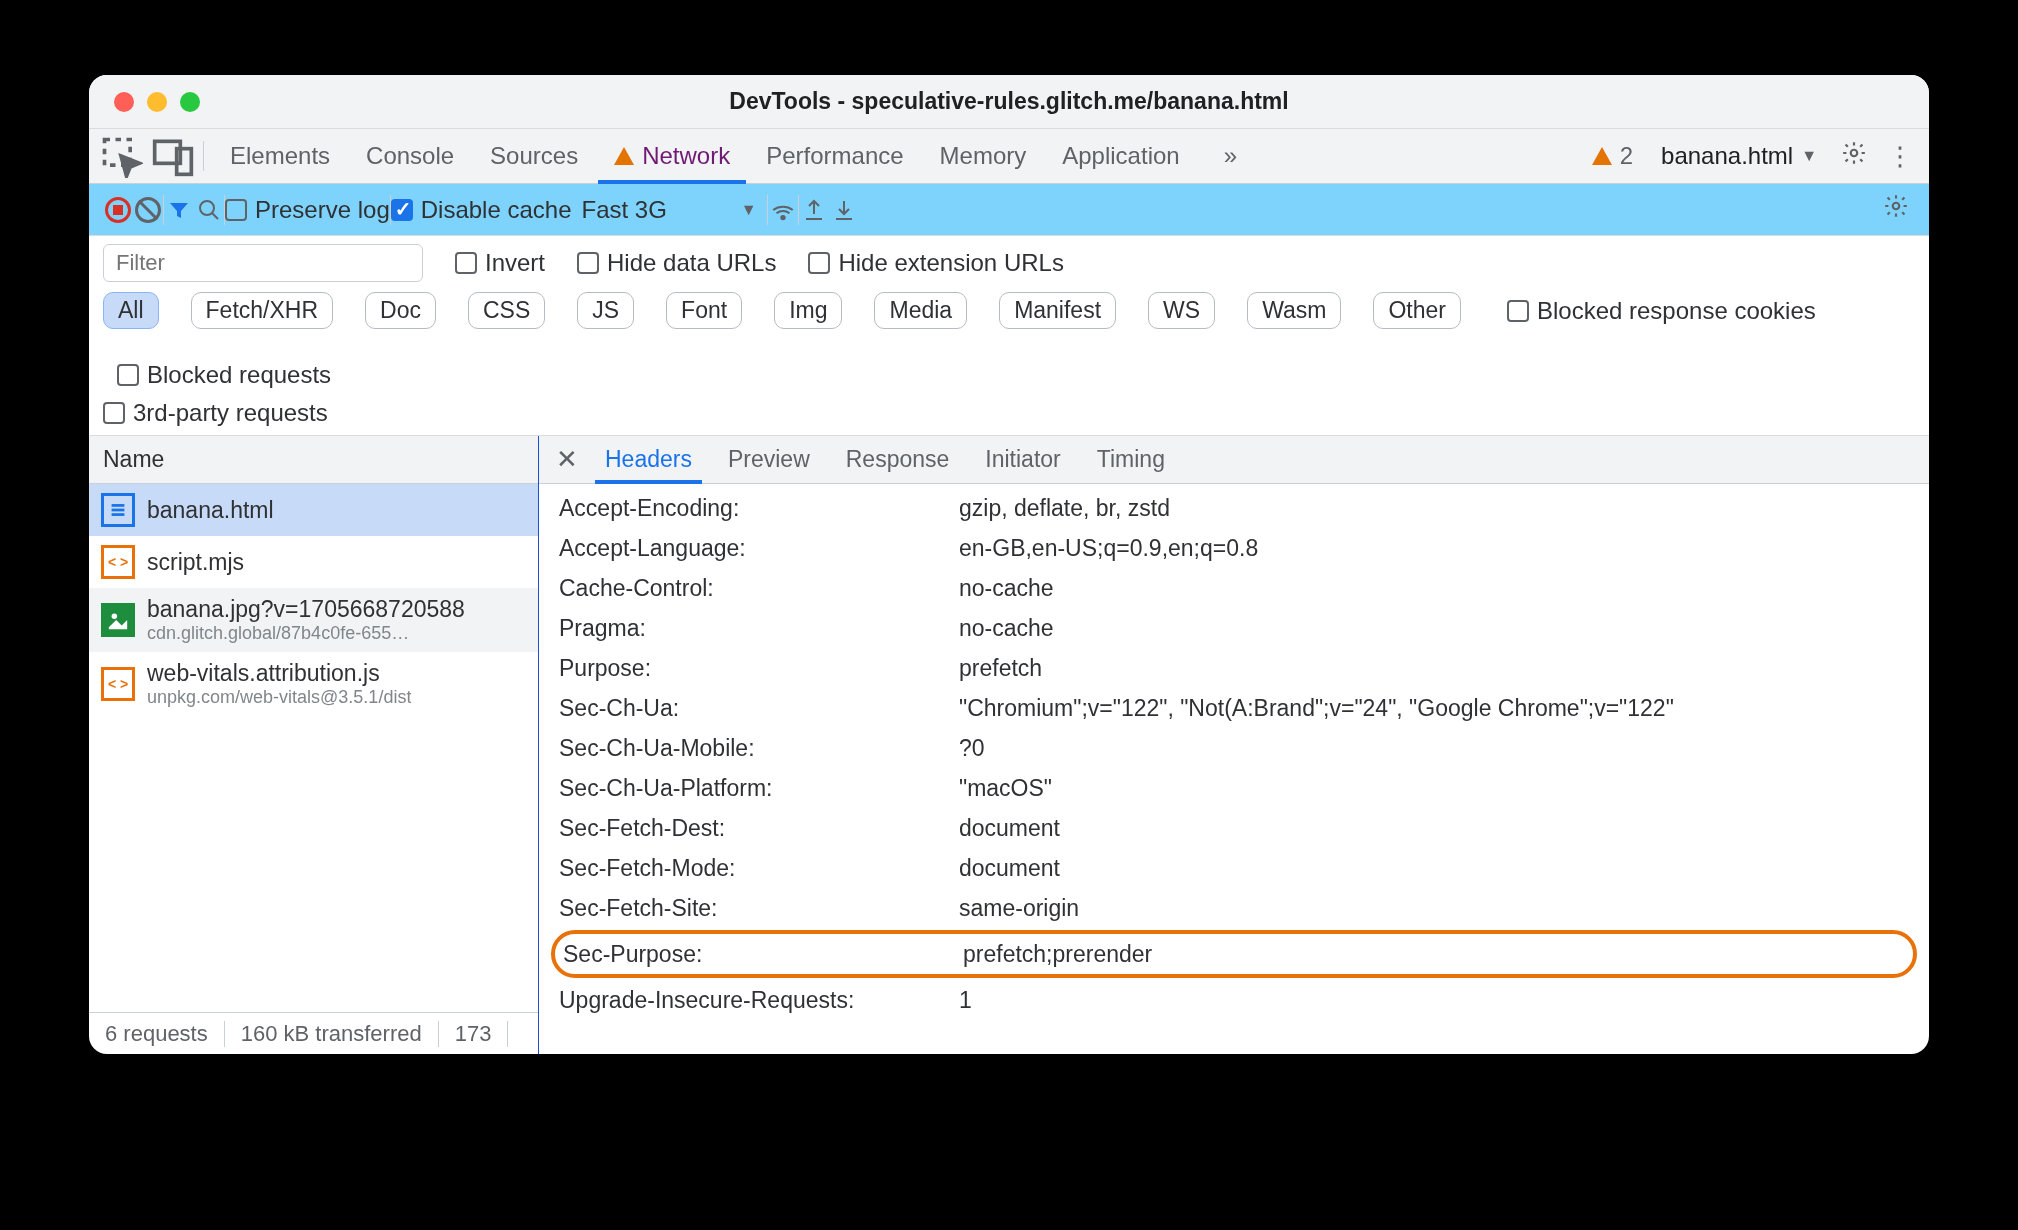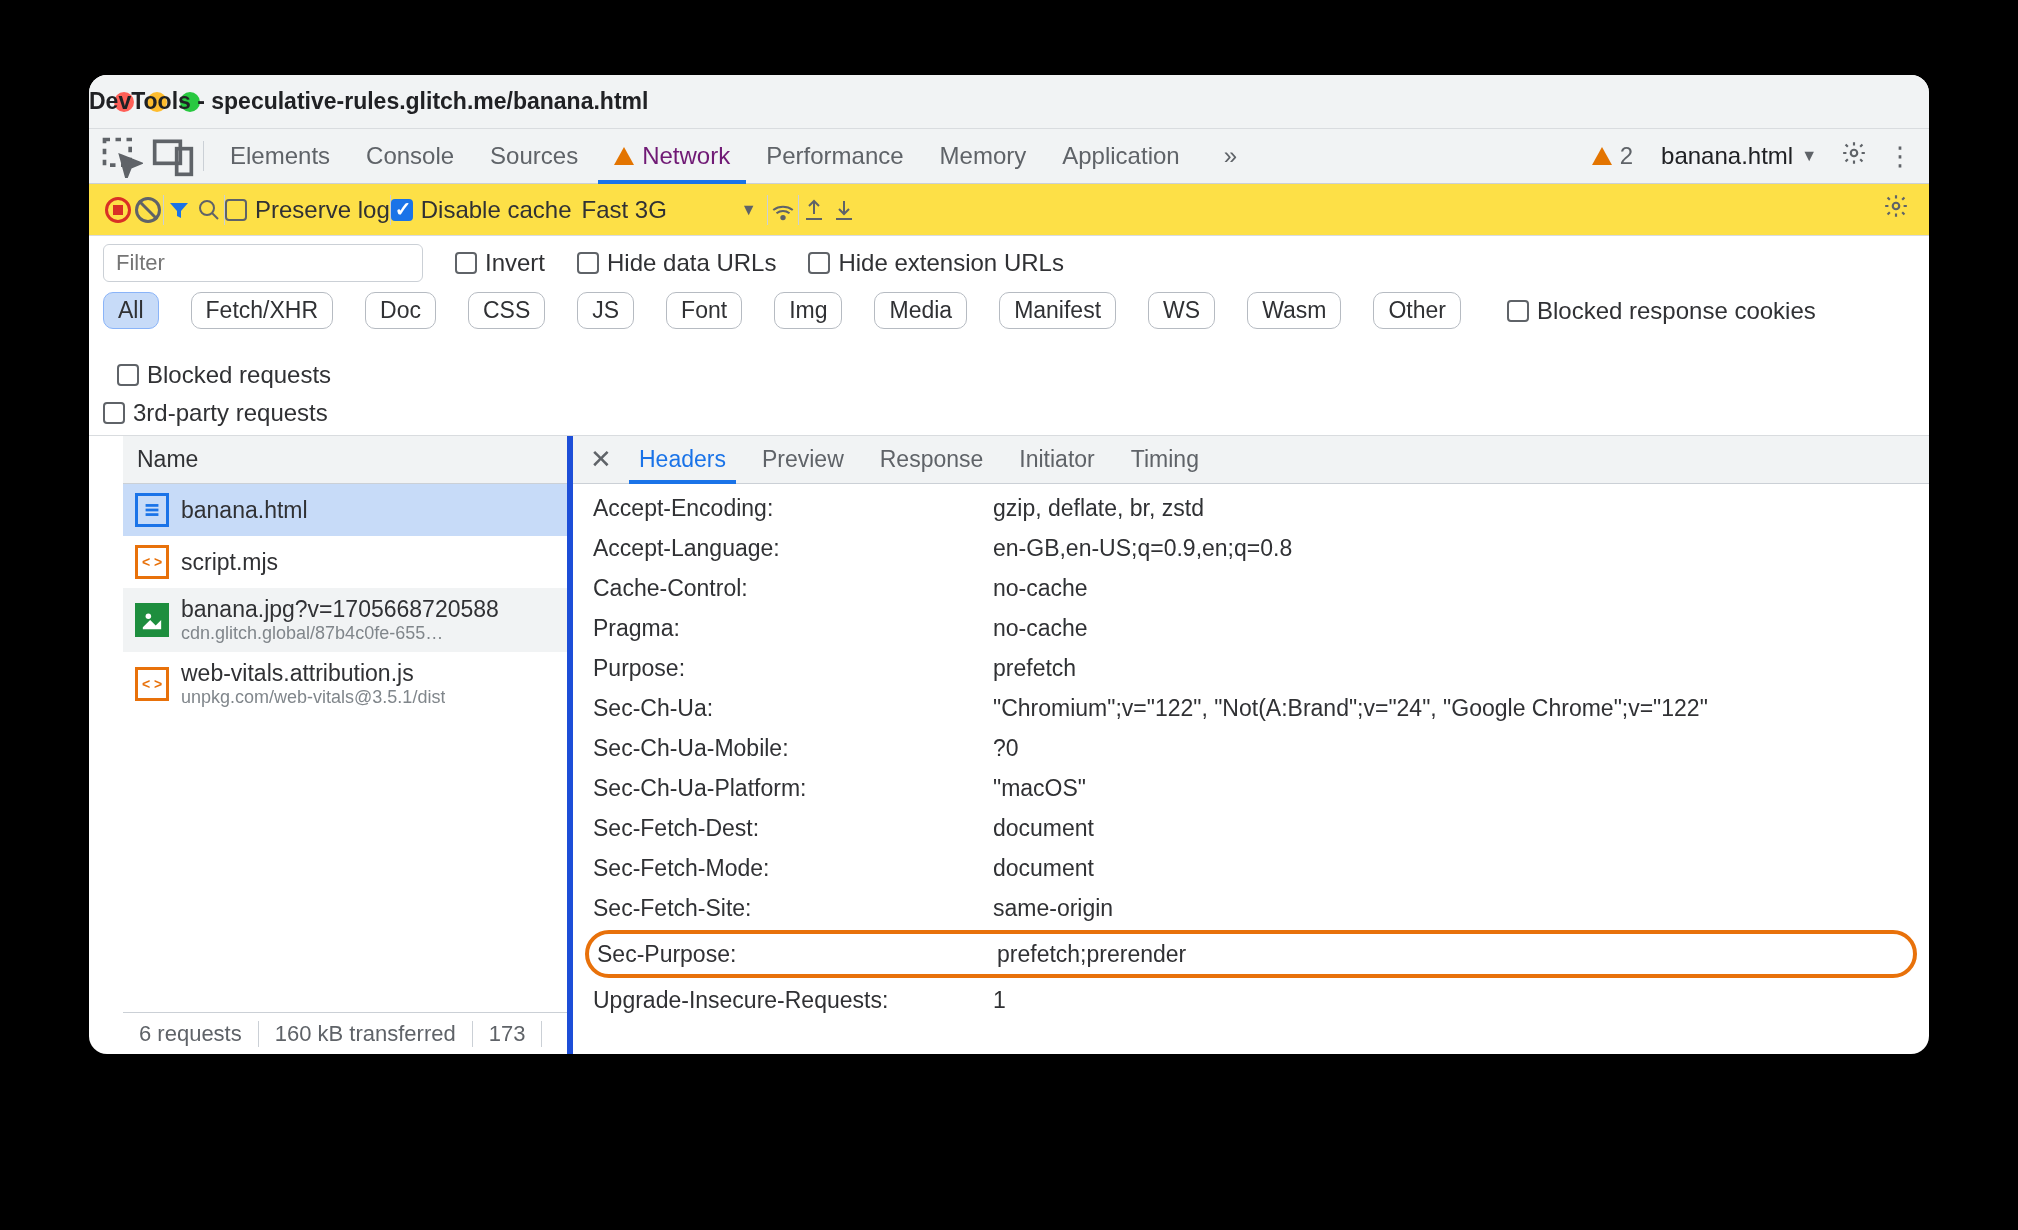--- a/index.html
+++ b/index.html
@@ -27,21 +27,21 @@
     display: flex;
     align-items: center;
     position: relative;
   }
   .traffic { display: flex; gap: 13px; padding-left: 25px; }
   .dot { width: 20px; height: 20px; border-radius: 50%; }
   .dot.red { background: #ff5f57; }
   .dot.yellow { background: #febc2e; }
   .dot.green { background: #28c840; }
   .title-text {
-    position: absolute; left: 0; right: 0; text-align: left;
+    position: absolute; left: 0; right: 0; text-align: center;
     font-size: 23px; font-weight: 600; color: #202124; pointer-events: none;
   }
 
   .tabs {
     display: flex; align-items: center; height: 55px;
     background: #f1f3f4; border-bottom: 1px solid #cbd0d6;
     padding: 0 10px; gap: 8px;
   }
   .tab-icon {
     width: 44px; height: 44px; display: flex; align-items: center;
@@ -65,21 +65,21 @@
   .spacer { flex: 1; }
   .warn-count { color: #5f6368; font-size: 24px; display: flex; align-items: center; padding: 0 10px; }
   .context-sel {
     font-size: 24px; color: #202124; padding: 0 10px; display: flex;
     align-items: center; gap: 8px;
   }
   .chevd { font-size: 16px; color: #5f6368; }
   .gear, .kebab { width: 38px; text-align: center; color: #5f6368; font-size: 26px; }
 
   .toolbar {
-    display: flex; align-items: center; height: 52px; background: #fde047;
+    display: flex; align-items: center; height: 52px; background: #7dd3fc;
     border-bottom: 1px solid #d9dcdf; padding: 0 14px; 
   }
   .tb-btn { width: 30px; height: 30px; display: flex; align-items: center; justify-content: center; color: #5f6368; }
   .rec-btn { width: 26px; height: 26px; border: 3px solid #d93025; border-radius: 50%; position: relative; }
   .rec-btn::after { content: ""; width: 10px; height: 10px; background: #d93025; position: absolute; top: 50%; left: 50%; transform: translate(-50%,-50%); }
   .no-sym { width: 26px; height: 26px; border: 3px solid #5f6368; border-radius: 50%; position: relative; }
   .no-sym::after { content: ""; width: 26px; height: 3px; background: #5f6368; position: absolute; top: 50%; left: 50%; transform: translate(-50%,-50%) rotate(45deg); }
   .vsep { width: 1px; height: 30px; background: #cbd0d6; }
   .cb { width: 22px; height: 22px; border: 2px solid #5f6368; border-radius: 4px; display: inline-block; vertical-align: middle; margin-right: 8px; }
   .cb.checked { background: #1a73e8; border-color: #1a73e8; position: relative; }
@@ -99,21 +99,21 @@
   }
   .clabel { font-size: 24px; color: #303134; display: flex; align-items: center; }
   .pill {
     border: 1px solid #b6bbc2; border-radius: 10px; padding: 4px 14px;
     font-size: 23px; color: #303134; background: #fff; cursor: pointer;
   }
   .pill.active { background: #c7dbf8; border-color: #8ab4f8; }
 
   .content { display: flex; height: 618px; }
   .left {
-    width: 450px; border-right: 6px solid #1d4ed8; display: flex; flex-direction: column; margin-left: 34px;
+    width: 450px; border-right: 1px solid #1d4ed8; display: flex; flex-direction: column;
   }
   .col-head {
     font-size: 23px; color: #303134; padding: 10px 14px;
     background: #f1f3f4; border-bottom: 1px solid #cbd0d6;
   }
   .req-list { flex: 1; overflow: auto; }
   .req {
     display: flex; align-items: center; gap: 12px; padding: 8px 12px;
     font-size: 23px; color: #303134; min-height: 52px;
   }

